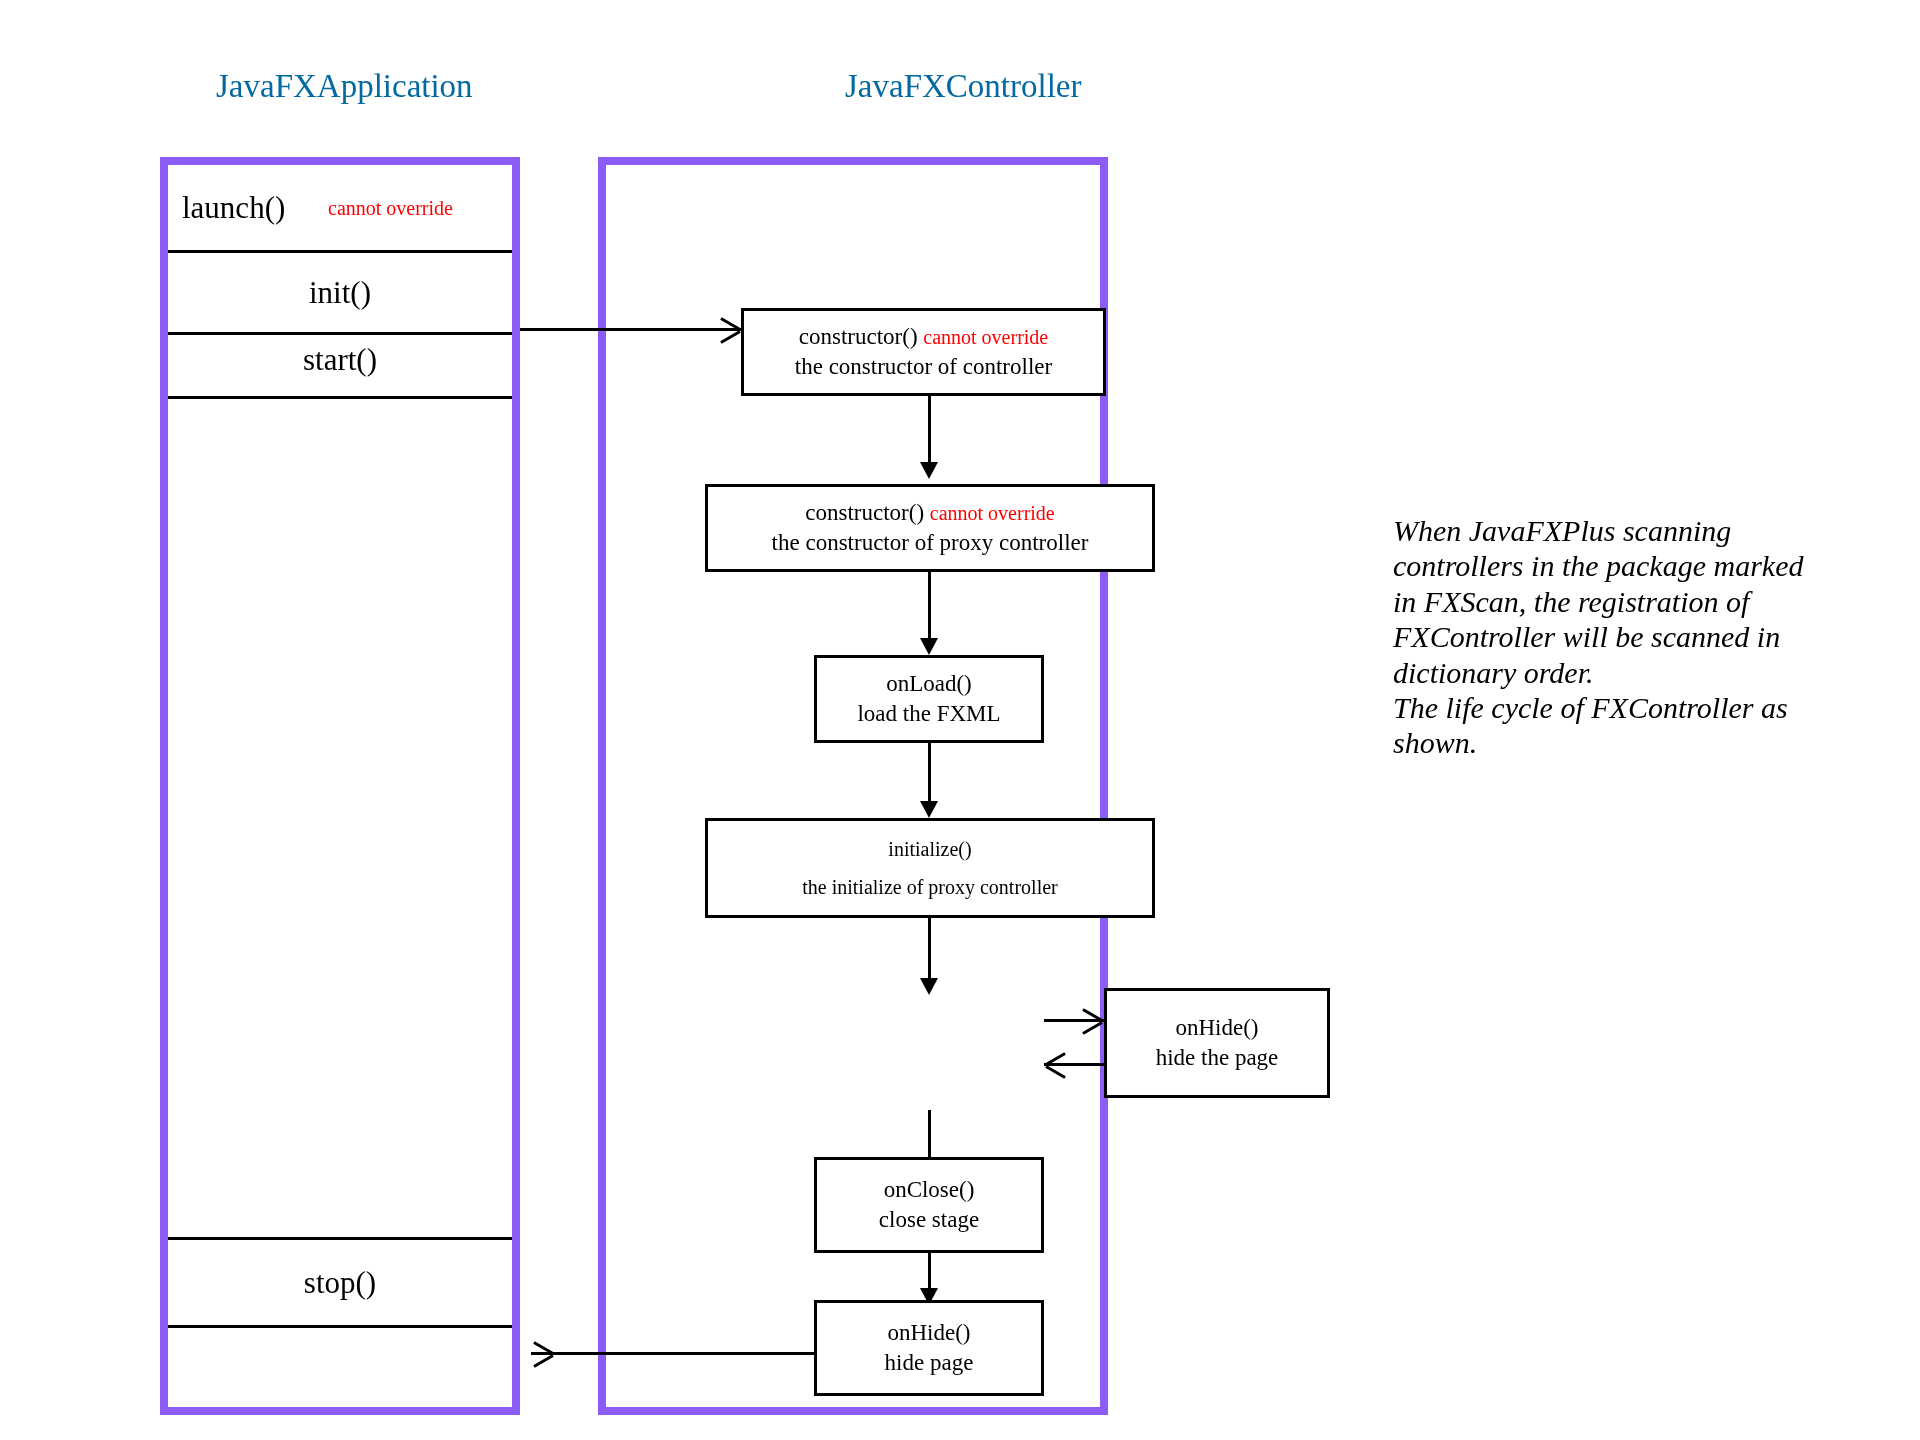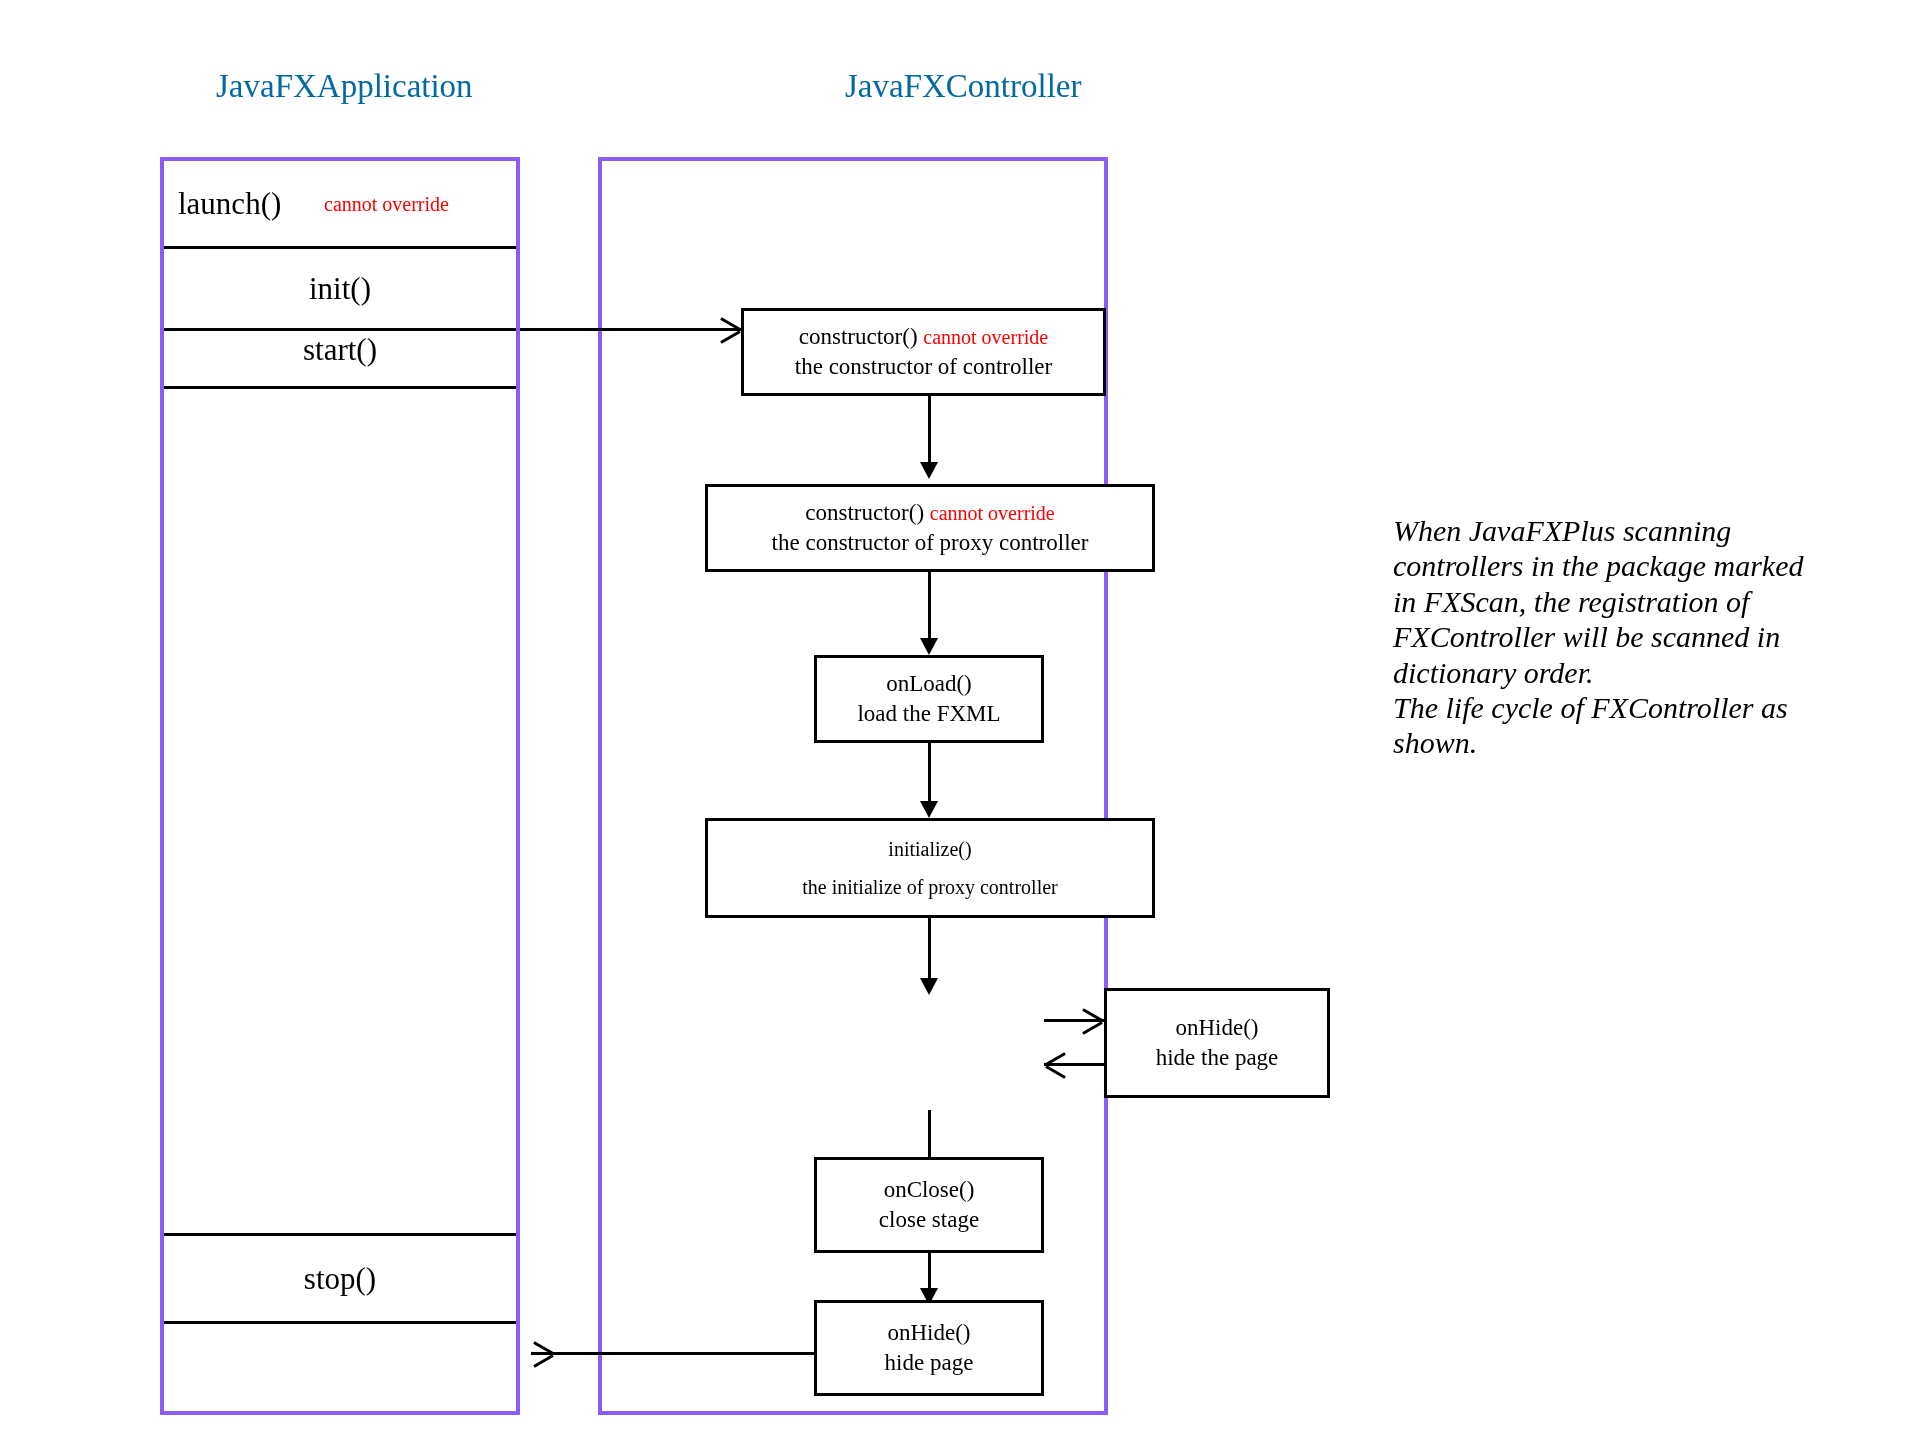--- a/index.html
+++ b/index.html
@@ -22,21 +22,21 @@
     position: absolute;
     font-size: 33px;
     line-height: 1;
     white-space: nowrap;
     color: #0369a1;
   }
 
   
   .panel {
     position: absolute;
-    border: 4px solid #8b5cf6;
+    border: 8px solid #8b5cf6;
     box-sizing: border-box;
     background: transparent;
   }
 
   
   .app-row {
     position: absolute;
     left: 0;
     right: 0;
     box-sizing: border-box;
@@ -134,21 +134,21 @@
 
     <div class="app-row" style="top:0px; height:88px;">
       <span class="row-label left-al">launch()</span>
       <span class="note-red" style="position:absolute; left:160px;">cannot override</span>
     </div>
 
     <div class="app-row" style="top:88px; height:82px;">
       <span class="row-label">init()</span>
     </div>
 
-    <div class="app-row" style="top:152px; height:76px;">
+    <div class="app-row" style="top:158px; height:76px;">
       <span class="row-label">start()</span>
     </div>
 
     <div class="app-row" style="top:252px; height:823px;">
       <span class="row-label"></span>
     </div>
 
     <div class="app-row" style="top:1075px; height:88px;">
       <span class="row-label">stop()</span>
     </div>

